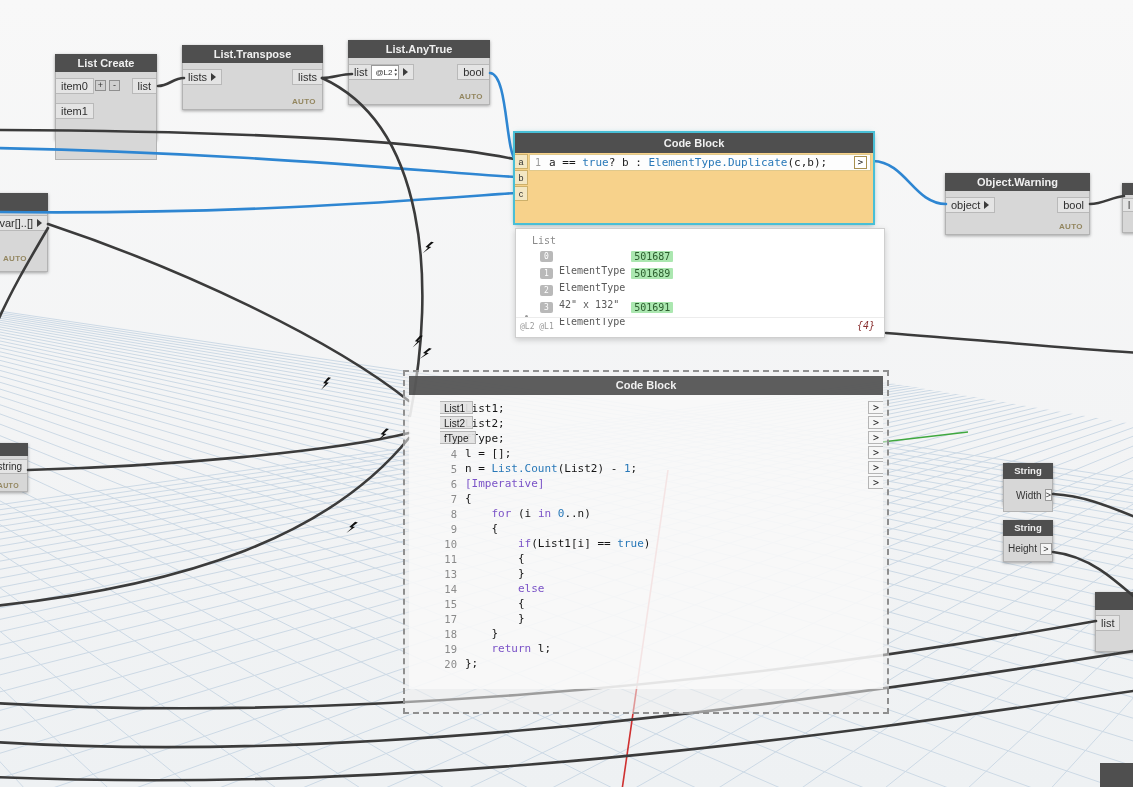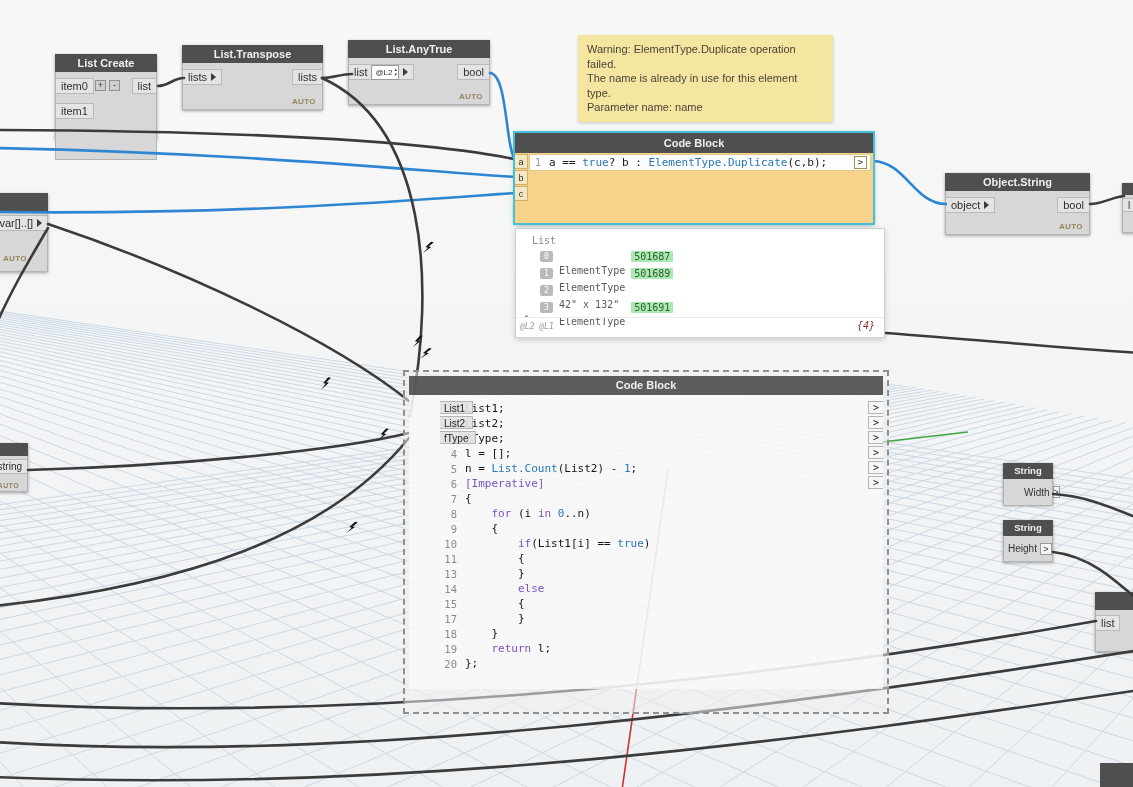--- a/index.html
+++ b/index.html
@@ -51,21 +51,21 @@
   #preview{position:absolute;z-index:3;left:515px;top:228px;width:370px;height:110px;background:#fff;
            border:1px solid #cfcfcf;box-shadow:0 2px 6px rgba(0,0,0,.18);font-family:"DejaVu Sans Mono",monospace;box-sizing:border-box;}
   .pv-title{position:absolute;left:16px;top:6px;font-size:10px;color:#8a8a8a;}
   #preview-rows{position:absolute;left:24px;top:19px;right:8px;}
   .prow{height:17px;display:flex;align-items:center;gap:6px;}
   .pidx{min-width:13px;height:11px;background:#b9b9b9;color:#fff;font-size:8px;line-height:11px;text-align:center;border-radius:2px;}
   .ptype{font-size:10px;color:#5a5a5a;margin-top:28px;}
   .pval{font-size:10px;color:#2c5e2e;background:#abe7b0;padding:0 3px;border-radius:1px;}
   .pv-dot{position:absolute;left:9px;top:86px;width:3px;height:3px;border-radius:50%;background:#999;}
   .pv-footer{position:absolute;left:0;right:0;bottom:0;height:19px;border-top:1px solid #ececec;}
-  .pv-fl{position:absolute;left:4px;top:4px;font-size:8px;color:#9a9a9a;font-style:italic;}
+  .pv-fl{position:absolute;left:4px;top:4px;font-size:8px;color:#9a9a9a;}
   .pv-fr{position:absolute;right:9px;top:2px;font-size:10px;font-style:italic;color:#8b3333;}
 
   
   #cb-big{position:absolute;z-index:3;left:403px;top:370px;width:486px;height:344px;border:2px dashed #8f8f8f;
           background:rgba(238,238,238,.55);padding:4px;box-sizing:border-box;}
   #cb-big .hdr{height:19px;line-height:19px;background:rgba(80,80,80,.92);}
   .cbb-bdy{position:relative;height:294px;background:rgba(250,250,250,.78);}
   #cbb-code{position:absolute;left:0;right:0;top:6px;}
   .code-line{height:15px;display:flex;align-items:center;font-family:"DejaVu Sans Mono",monospace;}
   .ln{display:inline-block;width:48px;text-align:right;color:#8a8a8a;font-size:10.5px;padding-right:8px;flex:none;}
@@ -224,25 +224,20 @@
         </span>
         <span class="tri"></span>
       </div>
       <div class="port out" style="top:6px">
           <span>bool</span>
         </div>
       <div class="lacing">AUTO</div>
     </div>
   </div>
 
-  <div class="warning" style="left:578px;top:35px;width:237px">
-    <div>Warning: ElementType.Duplicate operation failed.</div>
-    <div>The name is already in use for this element type.</div>
-    <div>Parameter name: name</div>
-  </div>
 
   <div id="cb-small" class="node">
     <div class="hdr">Code Block</div>
     <div class="cbs-bdy">
       <div id="cbs-ports">
           <div class="cbs-port" style="top: 1px;">a</div>
           <div class="cbs-port" style="top: 17px;">b</div>
           <div class="cbs-port" style="top: 33px;">c</div>
         </div>
       <div class="cbs-row">
@@ -277,21 +272,21 @@
         </div>
       </div>
     <div class="pv-dot"></div>
     <div class="pv-footer">
       <span class="pv-fl">@L2 @L1</span>
       <span class="pv-fr">{4}</span>
     </div>
   </div>
 
   <div class="node" style="left:945px;top:173px;width:145px;height:62px">
-    <div class="hdr">Object.String</div>
+    <div class="hdr">Object.Warning</div>
     <div class="bdy" style="height:44px">
       <div class="port in" style="top:6px">
         <span>object</span>
         <span class="tri"></span>
       </div>
       <div class="port out" style="top:6px">
           <span>bool</span>
         </div>
       <div class="lacing">AUTO</div>
     </div>
@@ -385,21 +380,21 @@
           <div class="cbb-port-out">&gt;</div>
           <div class="cbb-port-out">&gt;</div>
           <div class="cbb-port-out">&gt;</div>
           <div class="cbb-port-out">&gt;</div>
         </div>
     </div>
   </div>
 
   <div class="node" style="left:1003px;top:463px;width:50px;height:42px">
     <div class="hdr" style="height:16px;line-height:16px;font-size:9.5px">String</div>
-    <div class="bdy" style="height:27px;display:flex;align-items:center;padding-left:20px">
+    <div class="bdy" style="height:33px;display:flex;align-items:center;padding-left:12px">
       <span style="font-size:10px">Width</span>
       <span class="sq">&gt;</span>
     </div>
   </div>
 
   <div class="node" style="left:1003px;top:520px;width:50px;height:42px">
     <div class="hdr" style="height:16px;line-height:16px;font-size:9.5px">String</div>
     <div class="bdy" style="height:26px;display:flex;align-items:center;padding-left:4px">
       <span style="font-size:10px">Height</span>
       <span class="sq">&gt;</span>

